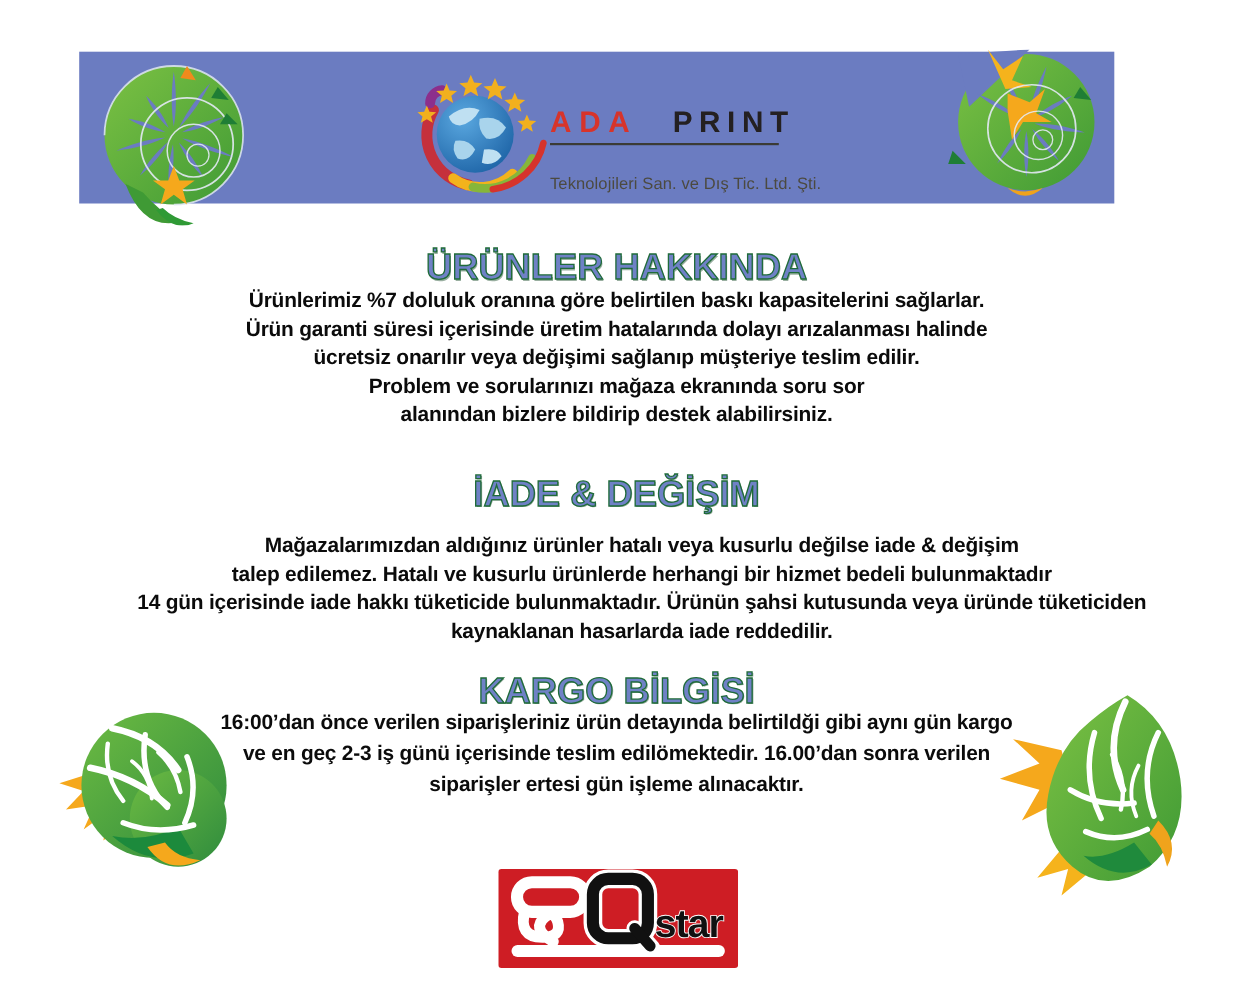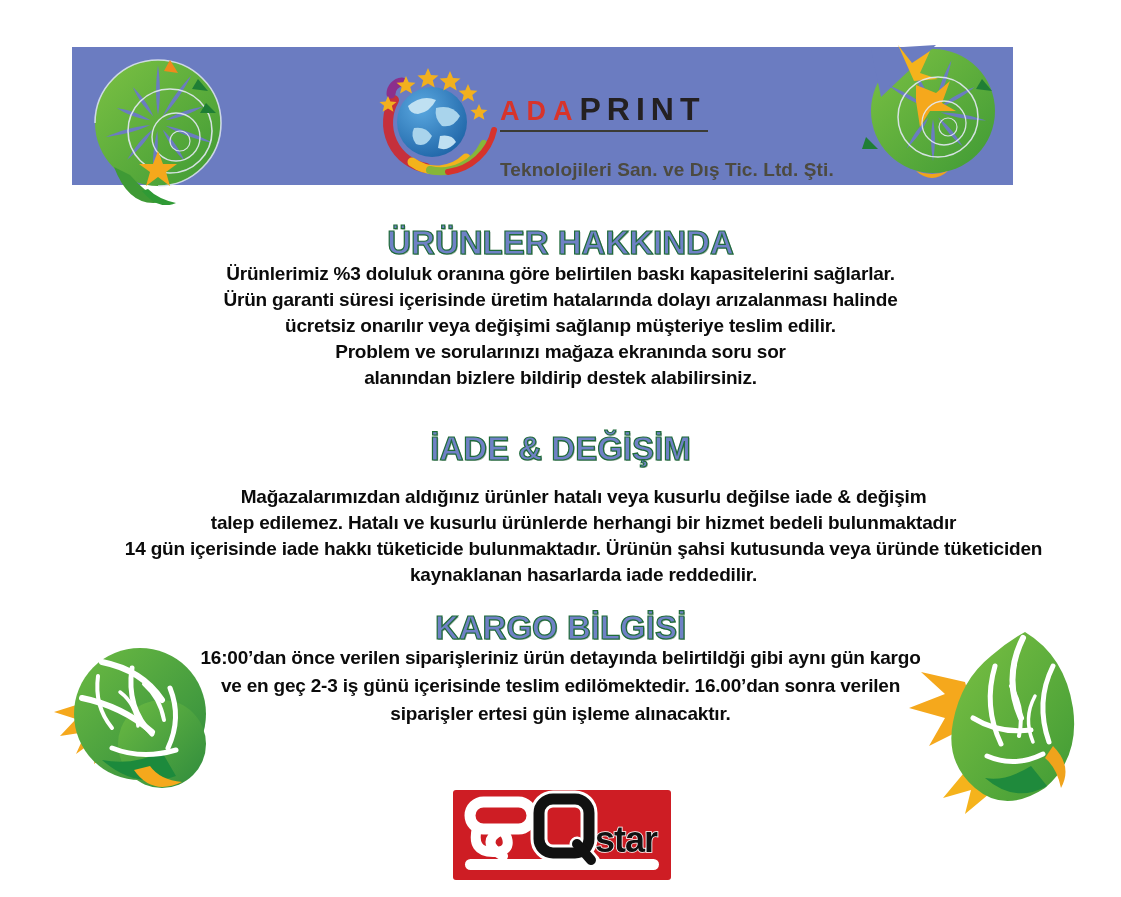--- a/index.html
+++ b/index.html
@@ -15,25 +15,25 @@
           background:var(--banner-blue);}
   .orn{position:absolute;pointer-events:none;}
   #orn-tl{left:82px;top:51px;}
   #orn-tr{left:836px;top:45px;}
   #orn-bl{left:40px;top:640px;}
   #orn-br{left:903px;top:626px;}
   #brand{position:absolute;left:378px;top:56px;width:350px;height:122px;
          display:flex;align-items:center;}
   #brand-globe{flex:0 0 auto;}
   #brand-words{margin-left:2px;margin-top:28px;}
-  #brand-row1{display:flex;align-items:baseline;gap:0;margin-top:11px;}
+  #brand-row1{display:flex;align-items:baseline;gap:32px;margin-top:11px;}
   .brand-ada{color:var(--brand-red);font-size:27px;font-weight:bold;letter-spacing:7px;line-height:1;}
-  .brand-print{color:var(--brand-black);font-size:32px;font-weight:bold;letter-spacing:6px;line-height:1;}
+  .brand-print{color:var(--brand-black);font-size:27px;font-weight:bold;letter-spacing:6px;line-height:1;}
   #brand-rule{height:2px;background:#3b3b35;margin:5px 0 4px 0;width:208px;}
-  .brand-sub{color:var(--brand-subtitle);font-size:19px;font-weight:bold;letter-spacing:0.1px;white-space:nowrap;margin-top:27px;}
+  .brand-sub{color:var(--brand-subtitle);font-size:15px;font-weight:normal;letter-spacing:0.1px;white-space:nowrap;margin-top:27px;}
   .section-heading{position:absolute;left:0;width:100%;text-align:center;font-weight:bold;
     font-size:33px;color:var(--heading-blue);-webkit-text-stroke:1.2px var(--heading-outline);
     text-shadow:1px 1px 0 rgba(28,78,44,.45);}
   #h1{top:224px;} #h2{top:430px;} #h3{top:590px;margin-top:19px;}
   .para{position:absolute;left:0;width:100%;text-align:center;font-weight:bold;
         color:var(--text-black);font-size:19px;letter-spacing:-0.2px;}
   .para div{line-height:26px;}
   #p1{top:261px;} #p2{top:484px;padding-left:23px;} #p3{top:644px;}
   #p3 div{line-height:28px;text-align:center;}
   #qstar{position:absolute;left:453px;top:790px;}
@@ -136,21 +136,21 @@
         <span class="brand-ada">ADA</span>
         <span class="brand-print">PRINT</span>
       </div>
       <div id="brand-rule"></div>
       <div class="brand-sub">Teknolojileri San. ve Dış Tic. Ltd. Şti.</div>
     </div>
   </div>
 
   <div id="h1" class="section-heading">ÜRÜNLER HAKKINDA</div>
   <div id="p1" class="para">
-    <div>Ürünlerimiz %3 doluluk oranına göre belirtilen baskı kapasitelerini sağlarlar.</div>
+    <div>Ürünlerimiz %7 doluluk oranına göre belirtilen baskı kapasitelerini sağlarlar.</div>
     <div>Ürün garanti süresi içerisinde üretim hatalarında dolayı arızalanması halinde</div>
     <div>ücretsiz onarılır veya değişimi sağlanıp müşteriye teslim edilir.</div>
     <div>Problem ve sorularınızı mağaza ekranında soru sor</div>
     <div>alanından bizlere bildirip destek alabilirsiniz.</div>
   </div>
 
   <div id="h2" class="section-heading">İADE &amp; DEĞİŞİM</div>
   <div id="p2" class="para">
     <div>Mağazalarımızdan aldığınız ürünler hatalı veya kusurlu değilse iade &amp; değişim</div>
     <div>talep edilemez. Hatalı ve kusurlu ürünlerde herhangi bir hizmet bedeli bulunmaktadır</div>

